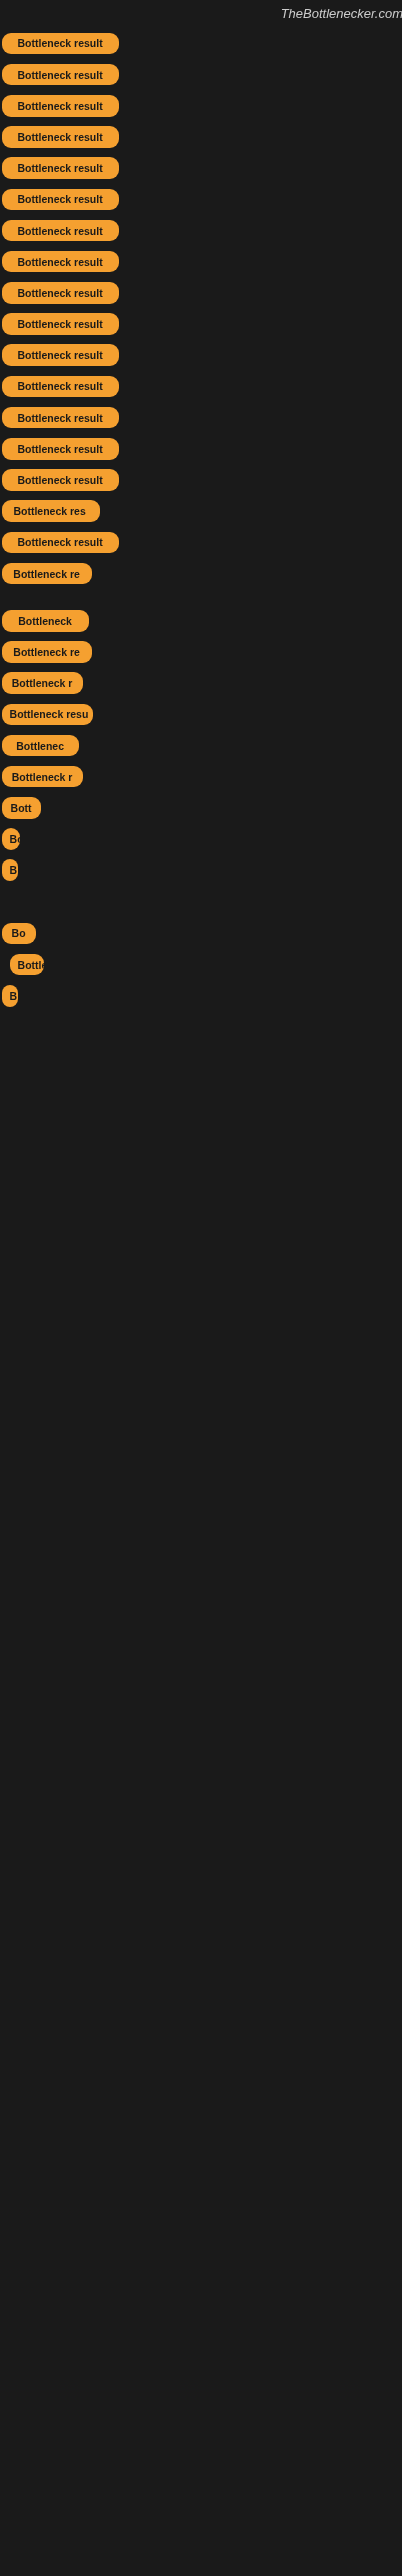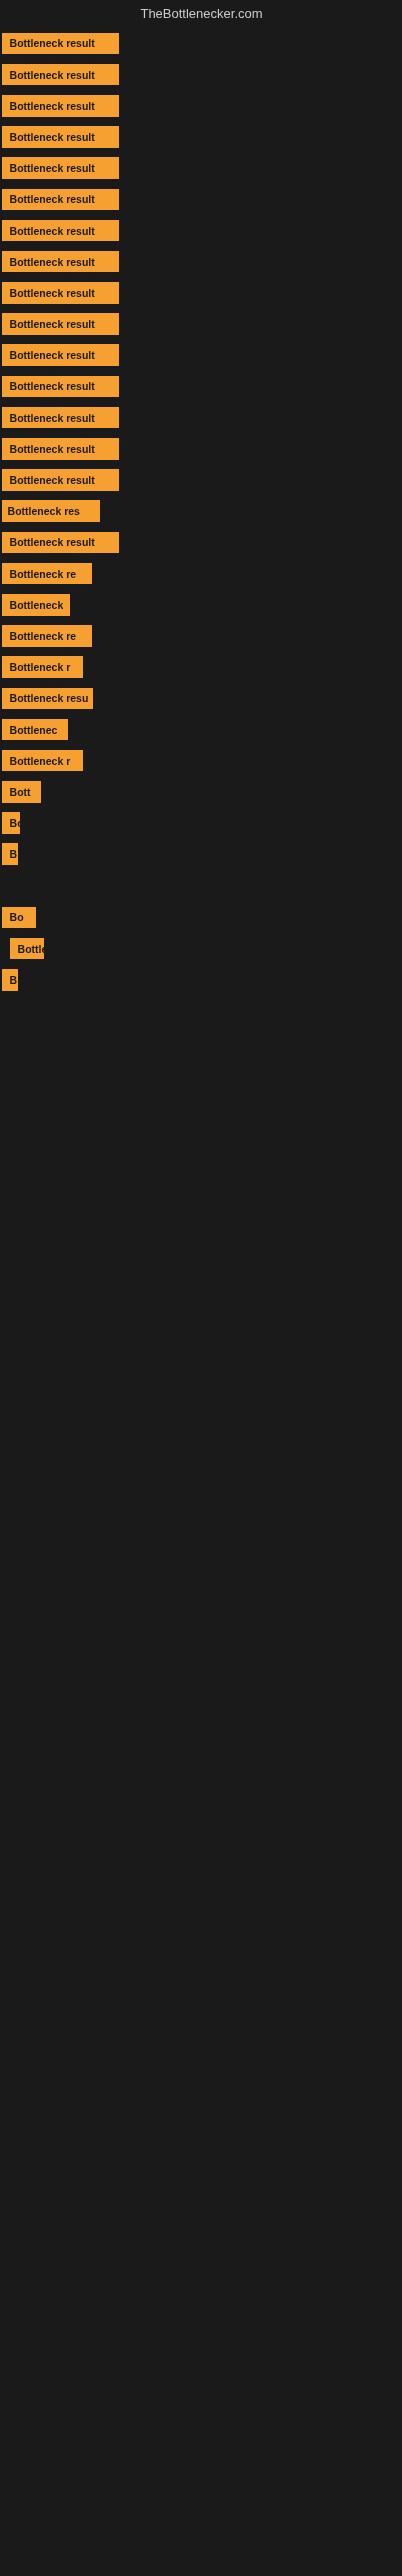--- a/index.html
+++ b/index.html
@@ -8,34 +8,36 @@
       box-sizing: border-box;
     }
     body {
       background-color: #1a1a1a;
       width: 403px;
       min-height: 2576px;
       font-family: Arial, sans-serif;
       position: relative;
     }
     .site-title {
-      text-align: center;
+      text-align: right;
       color: #cccccc;
       font-size: 13px;
       padding: 6.4px 0;
+      font-style: italic;
     }
     .bottleneck-badge {
       background-color: #f5a030;
       color: #1a1a1a;
       font-size: 10.5px;
       font-weight: bold;
       padding: 4.8px 8px;
-      border-radius: 0;
+      border-radius: 9px;
       white-space: nowrap;
       overflow: hidden;
+      text-align: center;
     }
     .row-container {
       padding: 4.8px 0 4.8px 1.6px;
     }
   </style>
 </head>
 <body>
 
 <div>
   <p class="site-title">TheBottlenecker.com</p>
@@ -90,33 +92,33 @@
     <div class="row-container">
       <div class="bottleneck-badge" style="width: 98px; padding-left: 6px;">Bottleneck res</div>
     </div>
     <div class="row-container">
       <div class="bottleneck-badge" style="width: 117px;">Bottleneck result</div>
     </div>
     <div class="row-container">
       <div class="bottleneck-badge" style="width: 90px;">Bottleneck re</div>
     </div>
     <div class="row-container">
-      <div class="bottleneck-badge" style="width: 68px;">Bottleneck</div>
+      <div class="bottleneck-badge" style="width: 87px; margin-top: 16px;">Bottleneck</div>
     </div>
     <div class="row-container">
       <div class="bottleneck-badge" style="width: 90px;">Bottleneck re</div>
     </div>
     <div class="row-container">
       <div class="bottleneck-badge" style="width: 81px;">Bottleneck r</div>
     </div>
     <div class="row-container">
       <div class="bottleneck-badge" style="width: 91px;">Bottleneck resu</div>
     </div>
     <div class="row-container">
-      <div class="bottleneck-badge" style="width: 66px;">Bottlenec</div>
+      <div class="bottleneck-badge" style="width: 77px;">Bottlenec</div>
     </div>
     <div class="row-container">
       <div class="bottleneck-badge" style="width: 81px;">Bottleneck r</div>
     </div>
     <div class="row-container">
       <div class="bottleneck-badge" style="width: 39px;">Bott</div>
     </div>
     <div class="row-container">
       <div class="bottleneck-badge" style="width: 18px;">Bott</div>
     </div>

